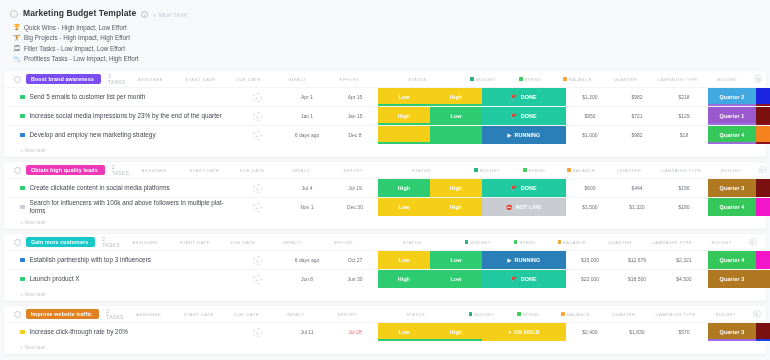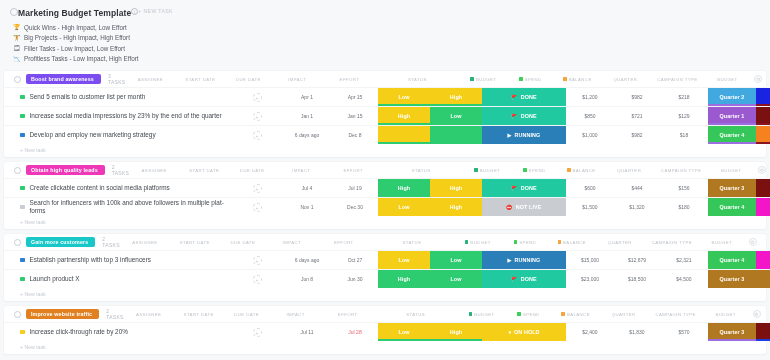--- a/index.html
+++ b/index.html
@@ -6,21 +6,21 @@
   body {
     width: 770px; height: 360px;
     background: #f7f8fa;
     font-family: "Liberation Sans", sans-serif;
     color: #3c4148;
     overflow: hidden;
   }
 
   
   .page-head { padding: 8px 10px 2px 10px; }
-  .title-row { display: flex; align-items: flex-start; }
+  .title-row { display: flex; align-items: flex-end; gap: 5px; }
   .circ { width: 8px; height: 8px; border-radius: 50%; border: 1px solid #c4c9d0; flex: none; }
   .page-title { font-size: 8.5px; font-weight: bold; color: #2e3238; letter-spacing: .1px; }
   .info-dot {
     width: 7px; height: 7px; border-radius: 50%;
     border: 1px solid #b9bec6; color: #b9bec6;
     font-size: 5px; line-height: 6px; text-align: center;
   }
   .new-task-top { font-size: 5.2px; color: #c3c8cf; letter-spacing: .35px; }
 
   .legend { margin: 4px 0 0 3px; }

